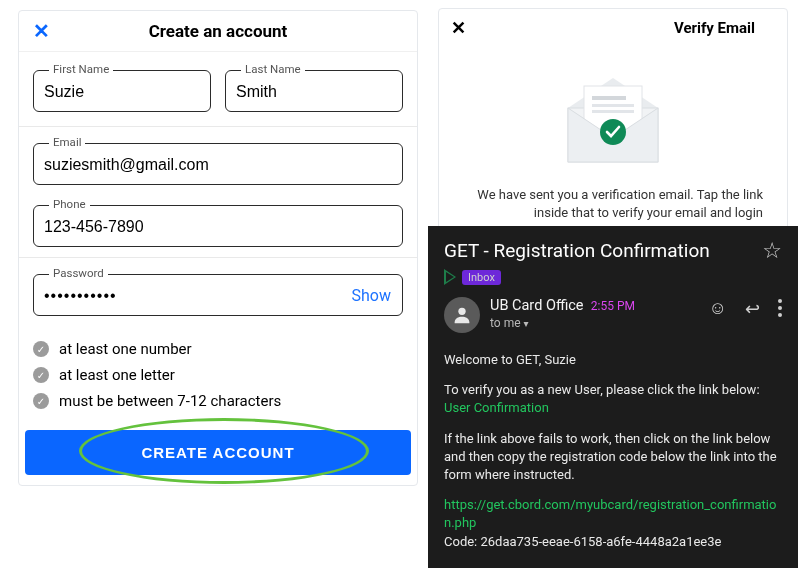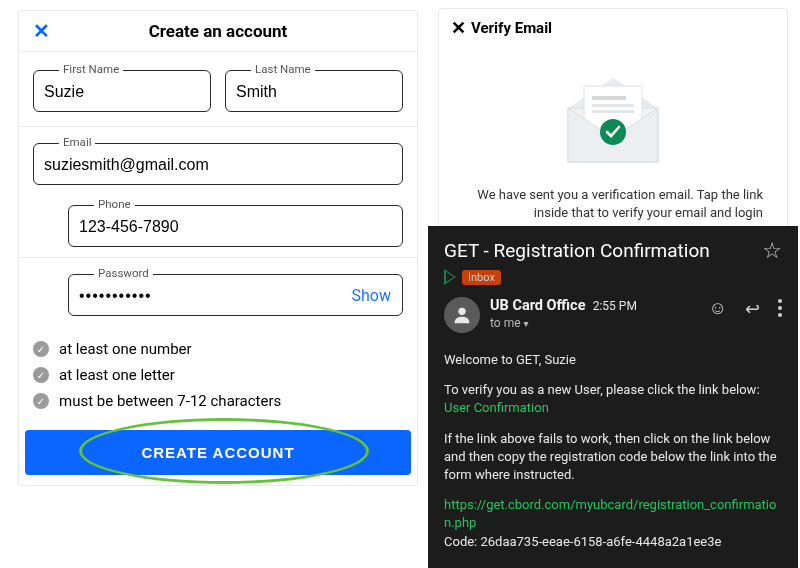--- a/index.html
+++ b/index.html
@@ -47,41 +47,41 @@
     gap: 14px;
     padding: 18px 14px 14px 14px;
   }
   .field {
     position: relative;
     flex: 1;
   }
   .field .floating {
     position: absolute;
     top: -8px;
-    left: 26px;
+    left: 16px;
     background: #fff;
     padding: 0 4px;
     font-size: 11.5px;
     color: #555;
   }
   .field input {
     width: 100%;
     border: 1.5px solid #2b2b2b;
     border-radius: 6px;
     padding: 12px 27px 10px 10px;
     font-size: 16px;
     outline: none;
   }
   .hr { height: 1px; background:#e9e9e9; }
 
   .section {
     padding: 16px 14px 10px 14px;
   }
   .section .field { margin-bottom: 20px; }
-  .section .field:last-child { margin-bottom: 0; margin-left: 35px; }
+  .section .field:last-child { margin-bottom: 0; }
 
   .pw-wrap { position: relative; }
   .pw-wrap input { letter-spacing: 1px; }
   .show-btn {
     position: absolute;
     right: 12px;
     top: 50%;
     transform: translateY(-50%);
     color: #1e73ff;
     font-size: 16px;
@@ -154,21 +154,21 @@
     padding: 8px 12px;
   }
   .panel-verify .close-x2 {
     font-size: 18px;
     font-weight: 700;
     cursor: pointer;
     width: 20px;
   }
   .panel-verify .title {
     flex:1;
-    text-align:left;
+    text-align:right;
     font-size: 15px;
     font-weight: 700;
   }
   .envelope-wrap {
     display:flex;
     justify-content:center;
     padding: 14px 0 10px 0;
   }
   .verify-text {
     padding: 6px 24px 4px 24px;
@@ -214,42 +214,42 @@
     border-top: 8px solid transparent;
     border-bottom: 8px solid transparent;
   }
   .chev-badge .inner {
      position:absolute; left:-10px; top:-5px;
      border-left: 8px solid #1c1c1c;
      border-top: 5px solid transparent;
      border-bottom: 5px solid transparent;
   }
   .inbox-tag {
-    background:#c2410c;
+    background:#6d28d9;
     color:#cfcfcf;
     font-size:11px;
     padding:1px 6px;
     border-radius:3px;
   }
 
   .em-sender-row {
     display:flex;
     align-items:flex-start;
     gap:10px;
     margin-top:12px;
   }
   .avatar {
     width:36px; height:36px; border-radius:50%;
     background:#5a5a5a;
     display:flex; align-items:center; justify-content:center;
     flex-shrink:0;
   }
   .sender-block { flex:1; }
-  .sender-name { font-size:14.5px; color:#f4f4f4;font-weight:bold; }
-  .sender-time { font-size:12px; color:#e5e5e5; margin-left:4px; }
+  .sender-name { font-size:14.5px; color:#f4f4f4; }
+  .sender-time { font-size:12px; color:#d946ef; margin-left:4px; }
   .to-me { font-size:12px; color:#b8b8b8; margin-top:2px; display:flex; align-items:center; gap:3px;}
   .em-actions {
     display:flex; align-items:center; gap:18px;
     color:#cfcfcf;
   }
   .em-actions span { cursor:pointer; font-size:18px; }
 
   .em-body { margin-top:18px; line-height:1.4; }
   .em-body p { margin-bottom:12px; }
   .em-link { color:#22c55e; cursor:pointer; }

